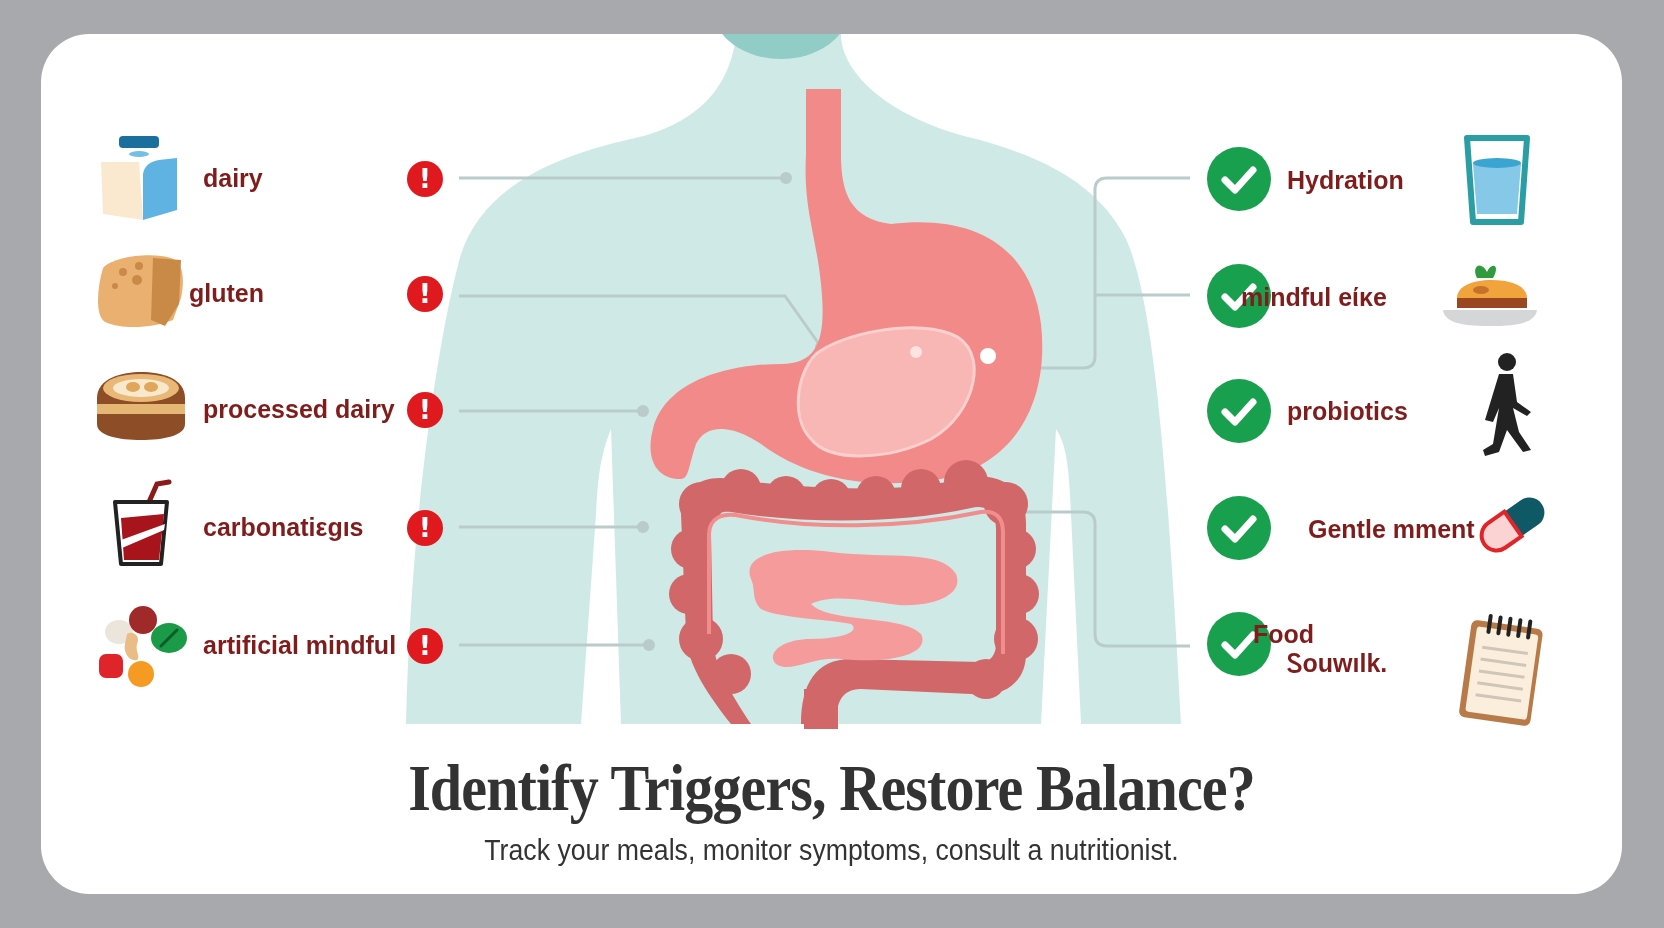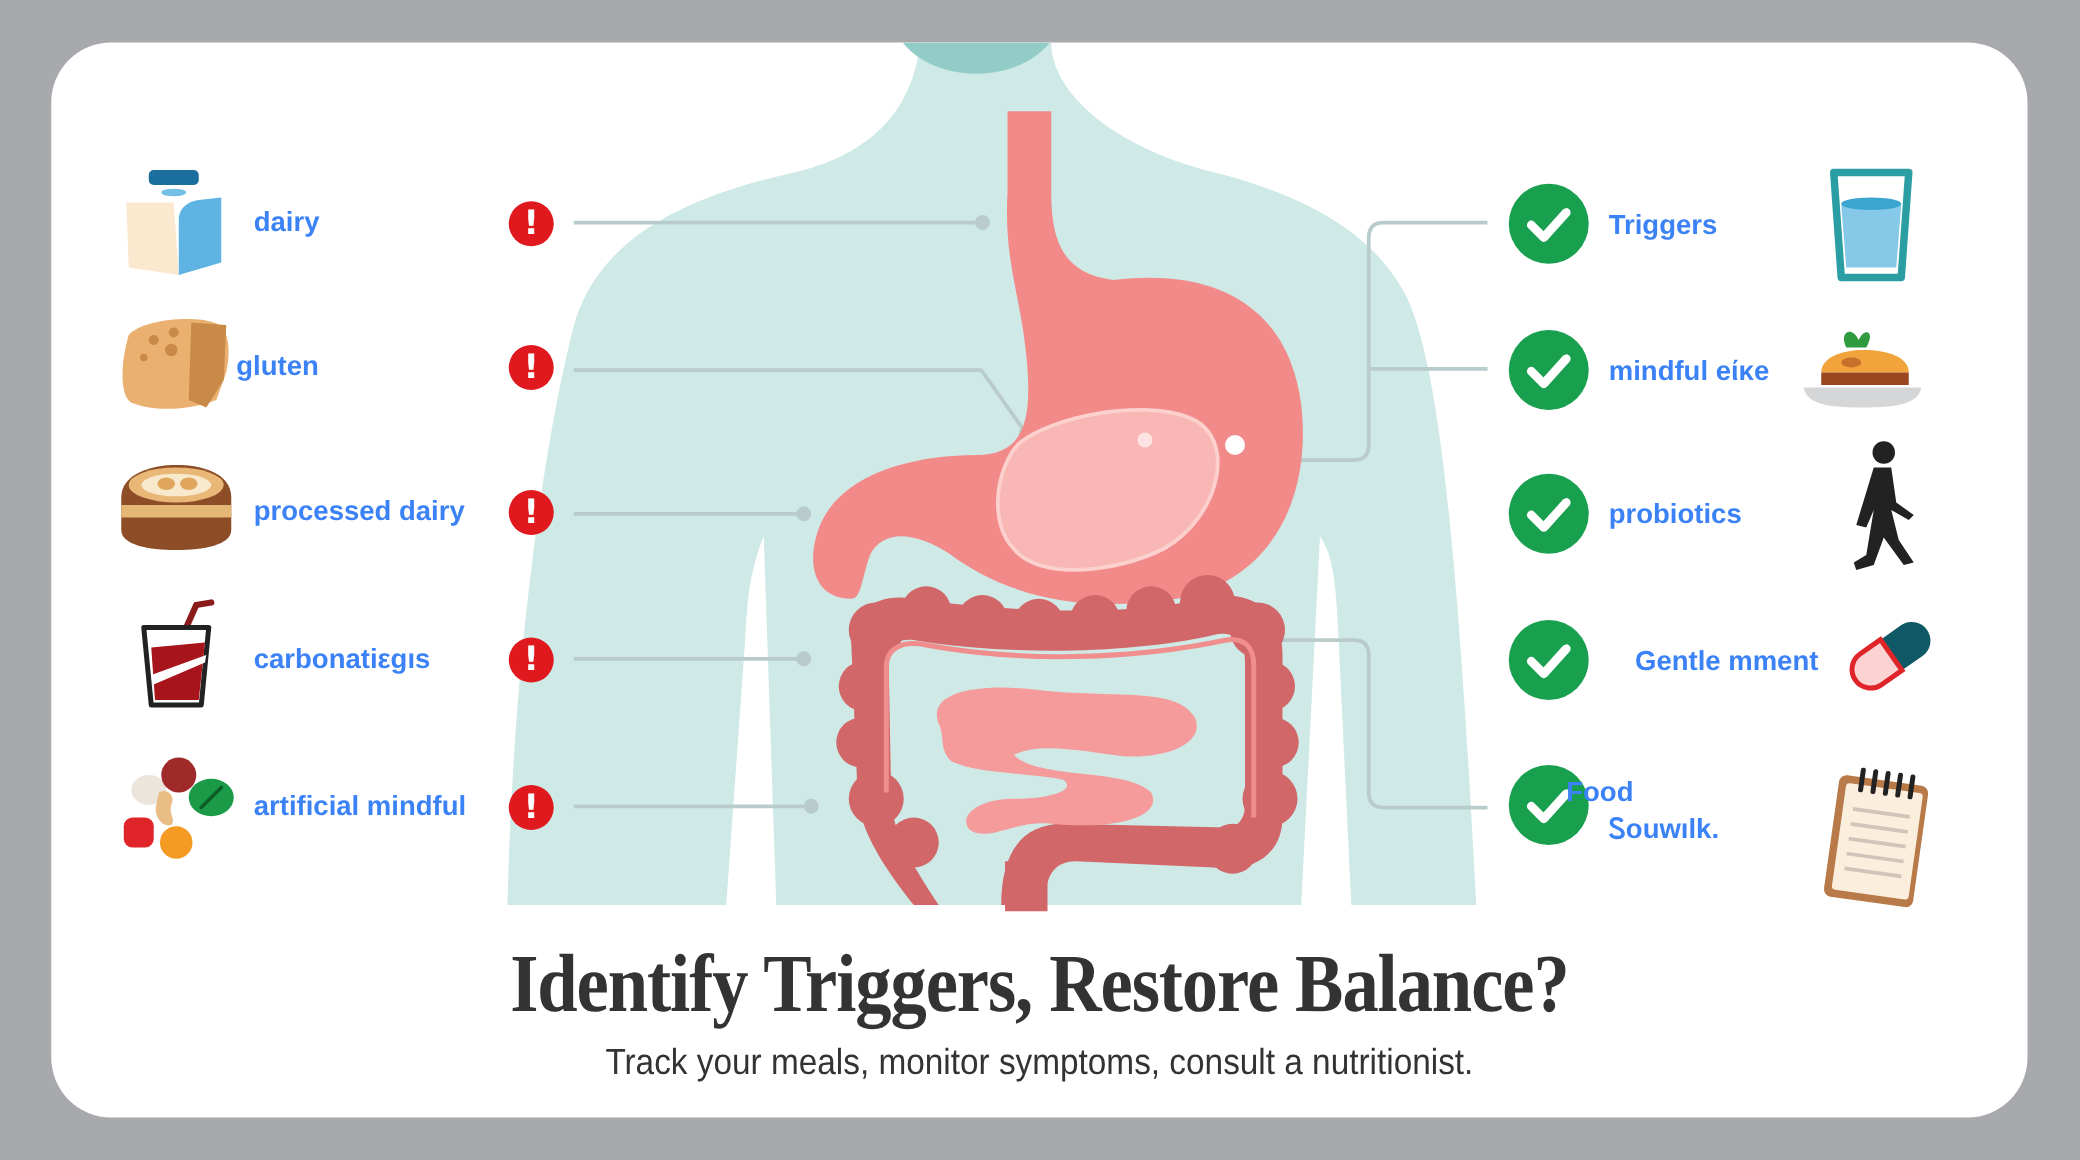--- a/index.html
+++ b/index.html
@@ -1,19 +1,19 @@
 <!DOCTYPE html>
 <html><head>
 <meta charset="utf-8">
 <style>
   html, body { margin: 0; padding: 0; }
   body { width: 1664px; height: 928px; background: #a7a9ad; position: relative; overflow: hidden; font-family: "Liberation Sans", "DejaVu Sans", sans-serif; }
   .card { position: absolute; left: 41px; top: 34px; width: 1581px; height: 860px; background: #ffffff; border-radius: 48px; overflow: hidden; }
   .abs { position: absolute; }
-  .label { position: absolute; font-weight: bold; font-size: 22px; color: #3b82f6; white-space: nowrap; line-height: 30px; }
+  .label { position: absolute; font-weight: bold; font-size: 25px; color: #7f1d1d; white-space: nowrap; line-height: 30px; }
   .warn { position: absolute; width: 36px; height: 36px; border-radius: 50%; background: #e0191f; color: #fff; font-weight: bold; font-size: 27px; text-align: center; line-height: 36px; font-family: "DejaVu Sans", sans-serif; }
   .check { position: absolute; width: 64px; height: 64px; border-radius: 50%; background: #19a04f; }
   .check svg { position: absolute; left: 0; top: 0; }
   .title { position: absolute; left: 0; width: 1581px; top: 716px; text-align: center; font-family: "Liberation Serif", "DejaVu Serif", serif; font-weight: bold; font-size: 66px; color: #333; letter-spacing: -1px; transform: scaleX(0.88); }
   .subtitle { position: absolute; left: 0; width: 1581px; top: 800px; text-align: center; font-size: 29px; color: #333; transform: scaleX(0.92); }
 </style>
 </head>
 <body>
 
 <div class="card">
@@ -136,33 +136,33 @@
     <div class="label" style="left:162px;top:596px">artificial mindful</div>
     <div class="warn" style="left:366px;top:594px">!</div>
   </div>
 
   <div>
     <div class="check" style="left:1166px;top:113px">
         <svg width="64" height="64" viewBox="0 0 64 64">
           <path d="M18 33 L28 43 L46 23" stroke="#fff" stroke-width="7" fill="none" stroke-linecap="round" stroke-linejoin="round"></path>
         </svg>
       </div>
-    <div class="label" style="left:1246px;top:131px">Triggers</div>
+    <div class="label" style="left:1246px;top:131px">Hydration</div>
     <svg class="abs" style="left:1420px;top:100px" width="72" height="92" viewBox="0 0 72 92">
       <path d="M6 4 L66 4 L60 88 L12 88 Z" fill="#fff" stroke="#2b9ea3" stroke-width="6" stroke-linejoin="round"></path>
       <path d="M12 30 C 30 24 46 24 60 30 L 56 80 L 16 80 Z" fill="#86c8e8"></path>
       <ellipse cx="36" cy="29" rx="24" ry="5" fill="#3ba5d1"></ellipse>
     </svg>
 
     <div class="check" style="left:1166px;top:230px">
         <svg width="64" height="64" viewBox="0 0 64 64">
           <path d="M18 33 L28 43 L46 23" stroke="#fff" stroke-width="7" fill="none" stroke-linecap="round" stroke-linejoin="round"></path>
         </svg>
       </div>
-    <div class="label" style="left:1246px;top:248px">mindful eίκe</div>
+    <div class="label" style="left:1200px;top:248px">mindful eίκe</div>
     <svg class="abs" style="left:1400px;top:222px" width="98" height="72" viewBox="0 0 98 72">
       <path d="M36 22 C 30 10 40 4 46 16 C 50 6 60 8 52 22 Z" fill="#2f9a3e"></path>
       <path d="M16 42 C 16 30 32 24 50 24 C 70 24 86 30 86 42 Z" fill="#f0a43b"></path>
       <ellipse cx="40" cy="34" rx="8" ry="4" fill="#c7702a"></ellipse>
       <rect x="16" y="42" width="70" height="10" fill="#9a4620"></rect>
       <path d="M2 54 L96 54 C 94 66 80 70 48 70 C 18 70 4 66 2 54 Z" fill="#d5d6d8"></path>
     </svg>
 
     <div class="check" style="left:1166px;top:345px">
         <svg width="64" height="64" viewBox="0 0 64 64">

